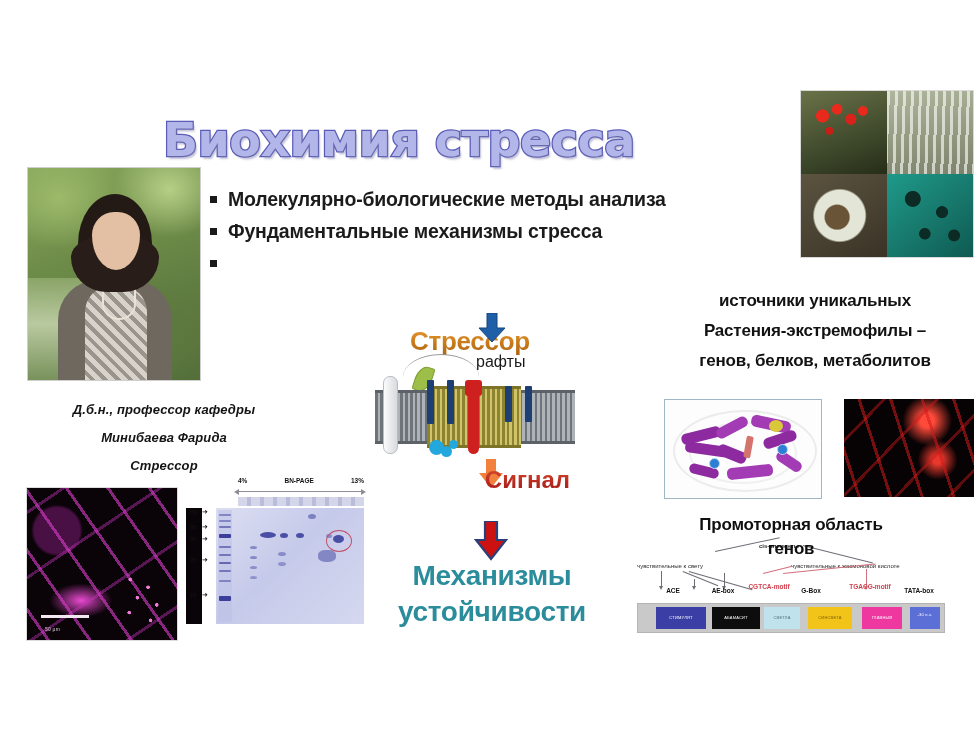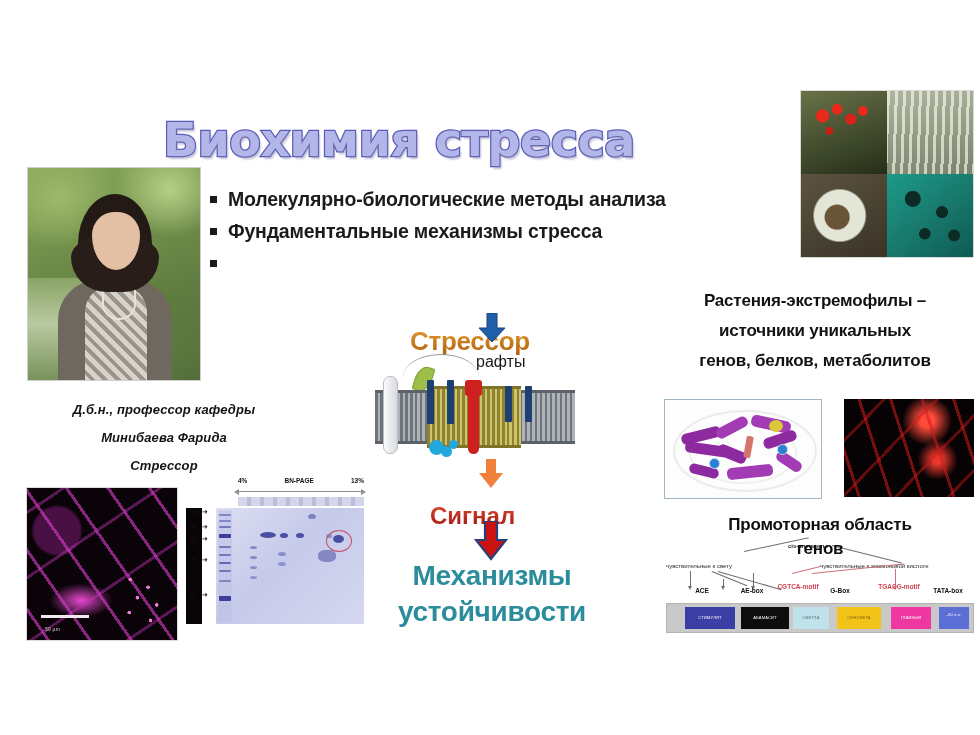--- a/index.html
+++ b/index.html
@@ -122,24 +122,24 @@
   .mem-white{position:absolute;left:8px;top:8px;width:13px;height:76px;
     background:linear-gradient(90deg,#fbfbfb,#d8dade);border-radius:7px;border:1px solid #b9bcc2;}
   .mem-cyan{position:absolute;border-radius:50%;background:#22a8dc;}
   .mem-leaf{position:absolute;left:40px;top:-2px;width:15px;height:24px;
     background:#9dbf4a;border:1px solid #7d9c33;border-radius:60% 10% 60% 10%;
     transform:rotate(18deg);}
   .mem-curve{position:absolute;left:28px;top:-14px;width:76px;height:22px;
     border-top:1.6px solid #9a9a9a;border-radius:50%/100% 100% 0 0;}
   #rafty{position:absolute;left:476px;top:353px;font-size:16px;color:#1a1a1a;}
   .arrow-orange{position:absolute;left:478px;top:459px;width:26px;height:30px;}
-  #signal{position:absolute;left:430px;top:466px;width:140px;text-align:left;
+  #signal{position:absolute;left:430px;top:466px;width:140px;text-align:right;
     font-size:24px;font-weight:700;
     background:linear-gradient(180deg,#d9522e 0%,#b8281e 60%,#9c1f18 100%);
-    -webkit-background-clip:text;background-clip:text;color:transparent;margin-top:36px;}
+    -webkit-background-clip:text;background-clip:text;color:transparent;}
   .arrow-red{position:absolute;left:474px;top:521px;width:34px;height:40px;}
   #mech{position:absolute;left:372px;top:558px;width:240px;text-align:center;
     font-size:28px;font-weight:700;color:#2b8d9c;line-height:36px;letter-spacing:-.3px;}
 
   
   #collage{position:absolute;left:800px;top:90px;width:172px;height:166px;
     display:grid;grid-template-columns:1fr 1fr;grid-template-rows:1fr 1fr;
     border:1px solid #d9d9d9;overflow:hidden;}
   .cl{position:relative;overflow:hidden;}
   .cl1{background:
@@ -182,21 +182,21 @@
     overflow:hidden;}
   .fl-net{position:absolute;inset:0;
     background:
       repeating-linear-gradient(72deg, rgba(200,20,20,0) 0 13px, rgba(210,26,26,.55) 13px 16px, rgba(200,20,20,0) 16px 30px),
       repeating-linear-gradient(-46deg, rgba(190,18,18,0) 0 17px, rgba(205,24,24,.45) 17px 20px, rgba(190,18,18,0) 20px 38px),
       radial-gradient(circle at 64% 22%, #ff4a3a 0 6%, rgba(255,74,58,0) 22%),
       radial-gradient(circle at 72% 62%, #e8382c 0 4%, rgba(232,56,44,0) 18%),
       #070204;}
 
   
-  #promo{position:absolute;left:660px;top:513px;width:320px;height:128px;text-decoration:underline;}
+  #promo{position:absolute;left:631px;top:513px;width:320px;height:128px;text-decoration:underline;}
   #promo-title{position:absolute;left:0;top:0;width:320px;text-align:center;
     font-size:17px;font-weight:700;color:#0f0f0f;line-height:24px;letter-spacing:-.2px;}
   #promo-title .l2{display:block;}
   .pm-cis{position:absolute;left:128px;top:30px;font-size:6px;font-weight:700;color:#2a2a2a;}
   .pm-sub{position:absolute;top:50px;font-size:6px;color:#2a2a2a;white-space:nowrap;}
   .pm-subL{left:6px;} .pm-subR{left:160px;}
   .pm-line{position:absolute;background:#6d6d75;height:1px;transform-origin:0 0;}
   .pm-line.red{background:#d2707e;}
   .pm-lab{position:absolute;top:74px;font-size:6.5px;font-weight:700;color:#111;
     text-align:center;white-space:nowrap;}
@@ -347,22 +347,22 @@
   </div>
 
   <div id="collage">
     <div class="cl cl1"></div>
     <div class="cl cl2"></div>
     <div class="cl cl3"></div>
     <div class="cl cl4"></div>
   </div>
 
   <div id="righttext">
+    <div>источники уникальных</div>
     <div>Растения-экстремофилы –</div>
-    <div>источники уникальных</div>
     <div>генов, белков, метаболитов</div>
   </div>
 
   <div id="protein">
     <div class="pr-loop" style="left:8px;top:10px;width:140px;height:78px;border-color:#ececec;"></div>
     <div class="pr-loop" style="left:24px;top:22px;width:104px;height:58px;border-color:#f0f0f0;"></div>
     <div class="pr-h" style="left:16px;top:30px;width:40px;height:11px;transform:rotate(-14deg)"></div>
     <div class="pr-h" style="left:20px;top:44px;width:44px;height:11px;transform:rotate(8deg)"></div>
     <div class="pr-h2" style="left:50px;top:22px;width:34px;height:11px;transform:rotate(-28deg)"></div>
     <div class="pr-h" style="left:52px;top:48px;width:30px;height:12px;transform:rotate(22deg)"></div>

